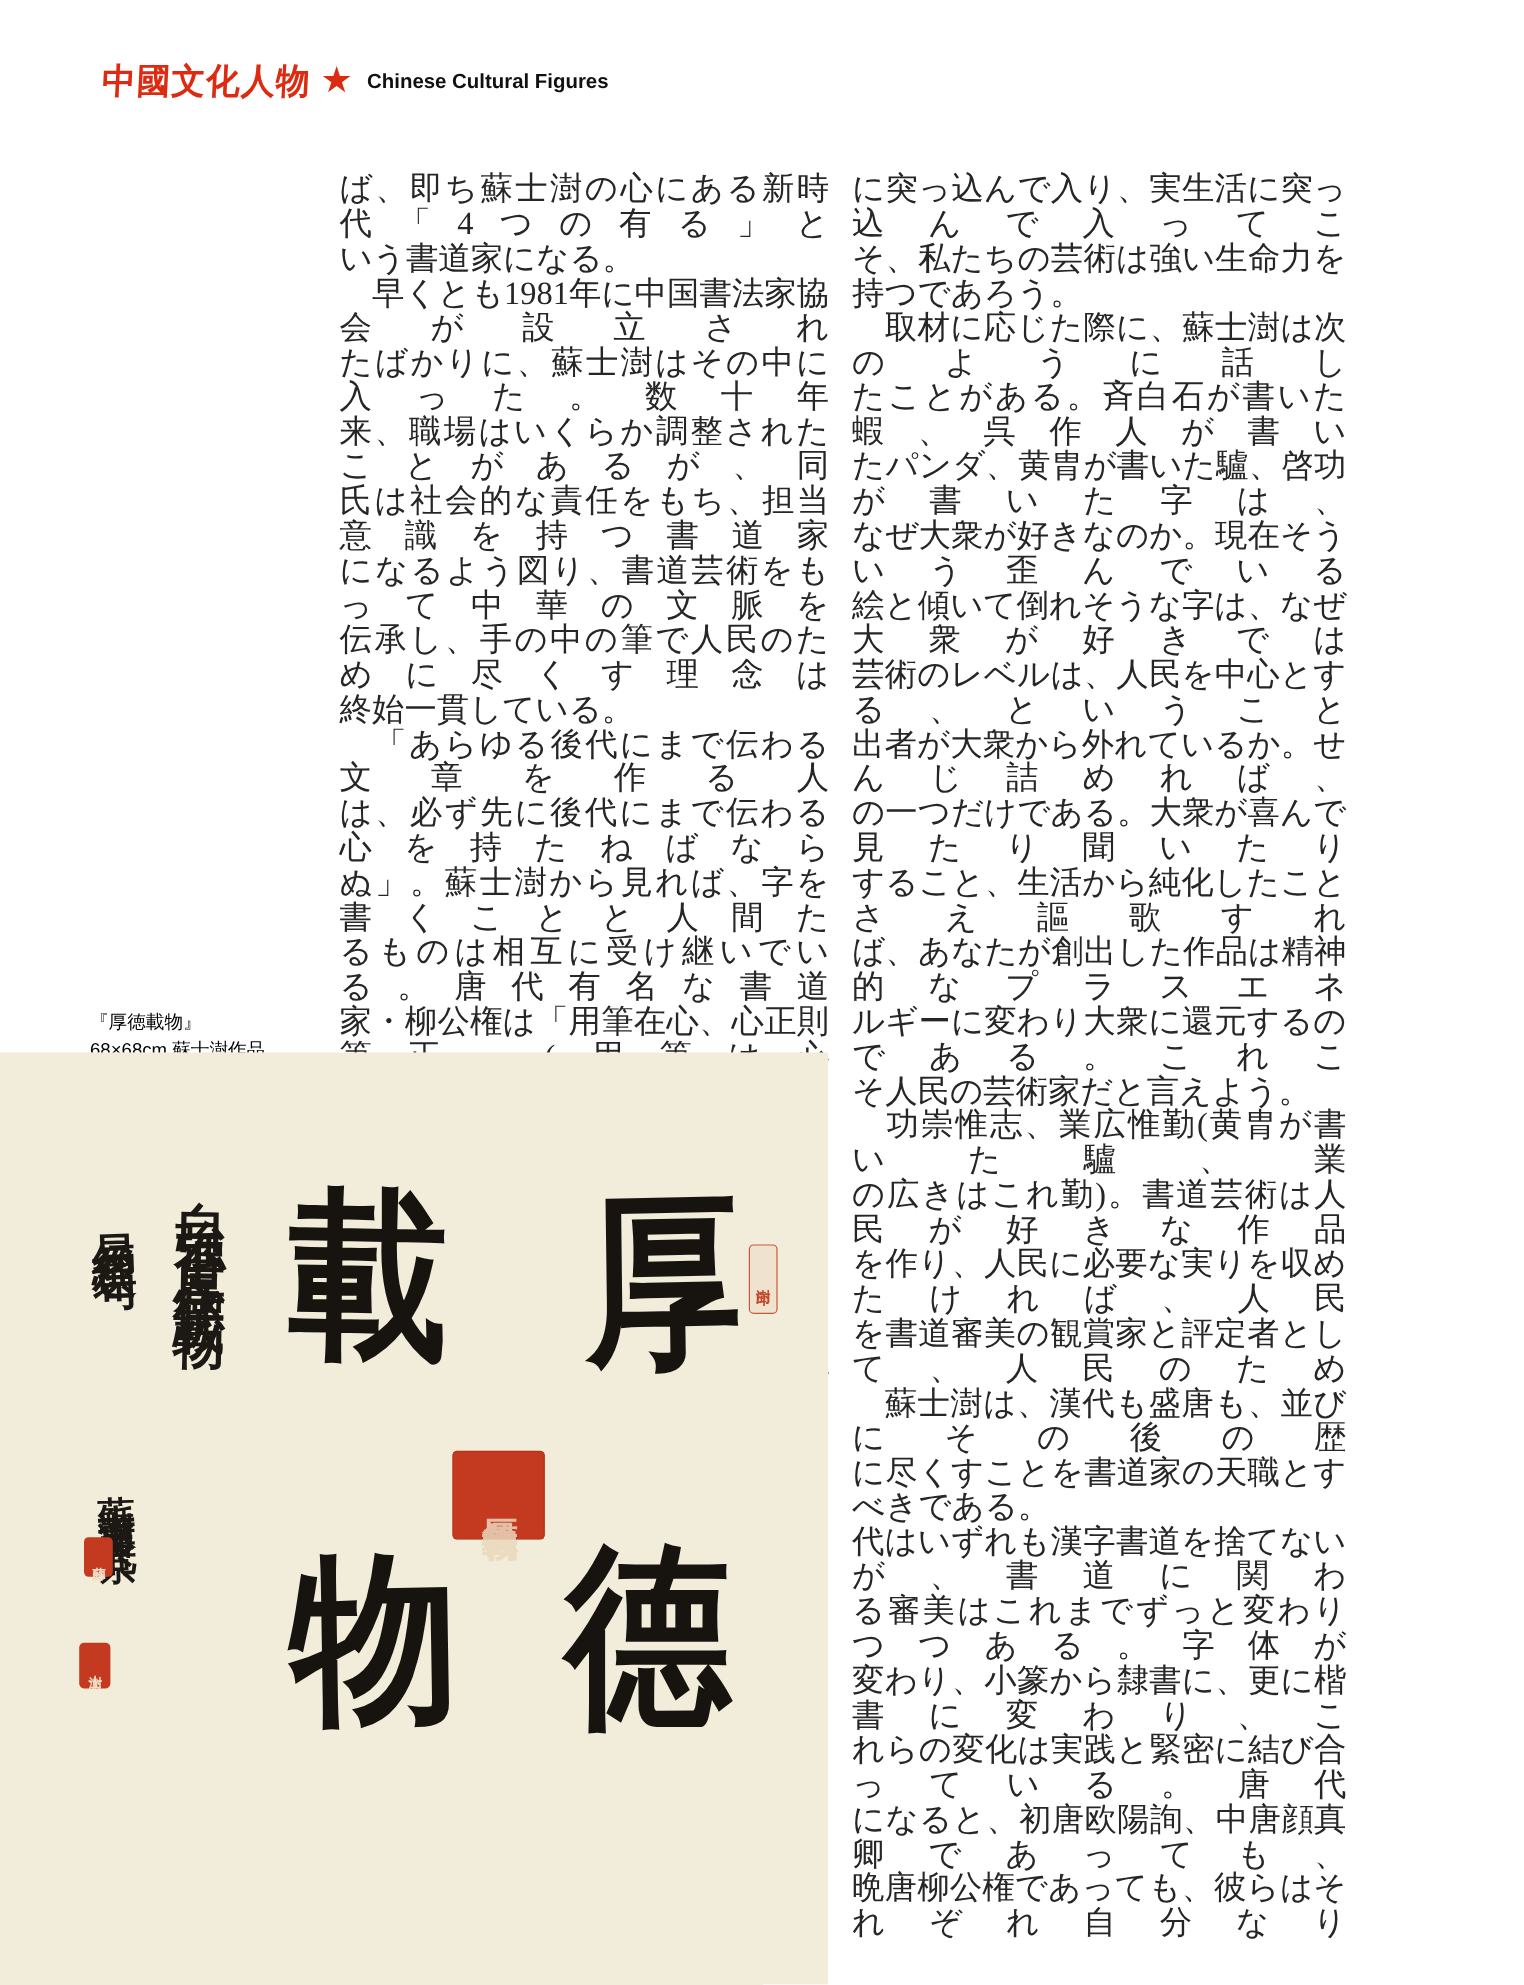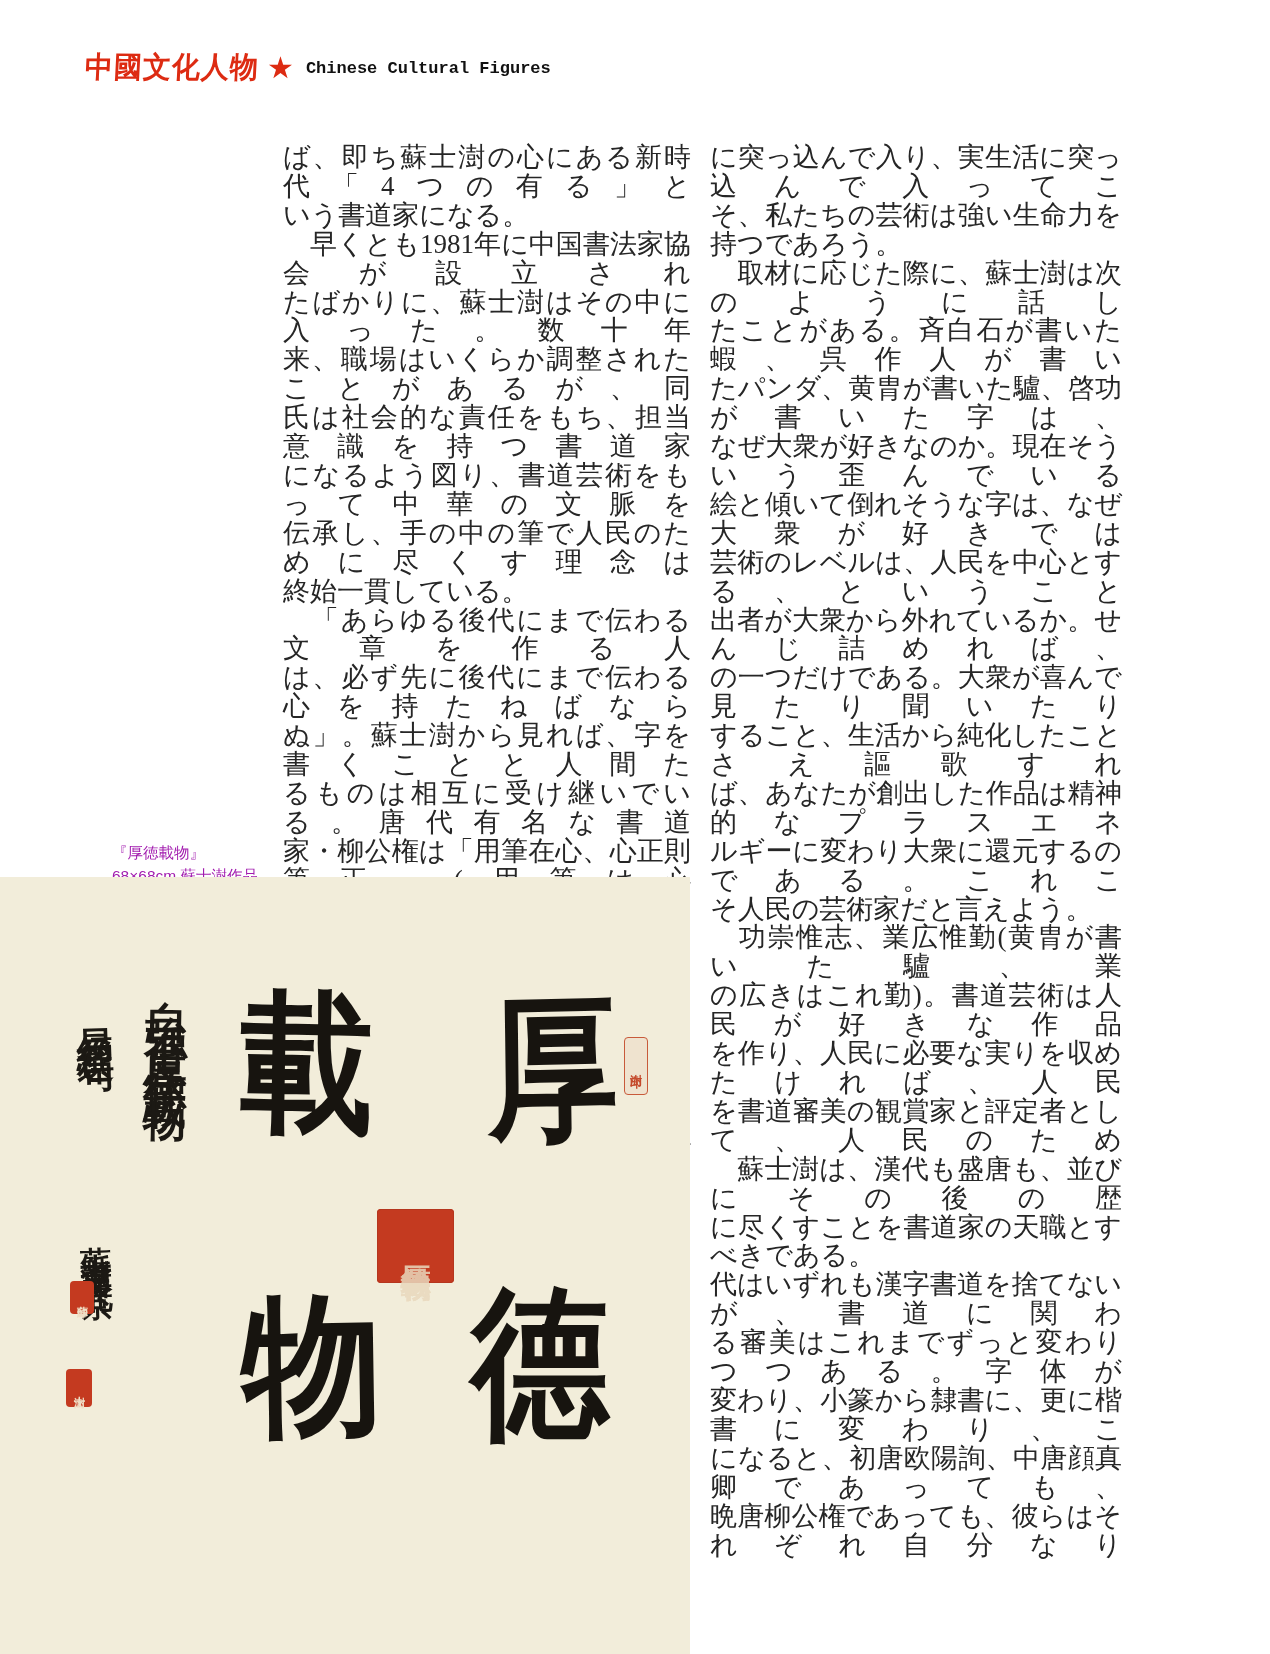--- a/index.html
+++ b/index.html
@@ -4,33 +4,33 @@
 <style>
   html,body{margin:0;padding:0;background:#ffffff;}
   #page{position:relative;width:1270px;height:1654px;background:#ffffff;overflow:hidden;
         font-family:"Liberation Serif",serif;color:#222;}
 
   
   #brand{position:absolute;left:85px;top:50px;height:36px;display:flex;align-items:center;}
   .logo-cn{font-family:"DejaVu Serif",serif;font-weight:bold;font-size:28px;letter-spacing:1px;
            transform:scaleY(1.05) skewX(-3deg);}
   .logo-star{font-size:30px;margin:0 12px 0 8px;line-height:1;}
-  .logo-en{font-family:Liberation Mono, monospace;font-weight:bold;font-size:17px;color:#111;letter-spacing:0px;}
+  .logo-en{font-family:Liberation Sans, sans-serif;font-weight:bold;font-size:17px;color:#111;letter-spacing:0px;}
 
   
   .col{position:absolute;top:143px;}
   #col-left{left:283px;width:408px;}
   #col-right{left:710px;width:412px;}
   .tline{font-size:27px;line-height:28.9px;color:#262626;text-align:justify;text-align-last:justify;
          font-family:"Liberation Serif",serif;}
   .tline.end{text-align-last:left;}
 
   
   #caption{position:absolute;left:75px;top:841px;font-family:"Liberation Sans",sans-serif;
-           color:#a21caf;font-size:15.5px;line-height:23px;margin-left:37px;}
+           color:#000000;font-size:15.5px;line-height:23px;}
 
   
   #artwork{position:absolute;left:0;top:877px;width:690px;height:777px;}
   .big-char{position:absolute;font-family:"DejaVu Serif",serif;font-weight:bold;line-height:1;
             transform-origin:center;}
   .insc{position:absolute;writing-mode:vertical-rl;font-family:"DejaVu Serif",serif;font-weight:bold;
         line-height:1;}
   .seal{position:absolute;border-radius:4px;}
   .seal-fill{display:flex;align-items:center;justify-content:center;}
   .seal-big{writing-mode:vertical-rl;font-family:"DejaVu Serif",serif;font-weight:bold;
@@ -90,20 +90,21 @@
       <div class="tline end">そ人民の芸術家だと言えよう。</div>
       <div class="tline">　功崇惟志、業広惟勤(黄胄が書いた驢、業</div>
       <div class="tline">の広きはこれ勤)。書道芸術は人民が好きな作品</div>
       <div class="tline">を作り、人民に必要な実りを収めたければ、人民</div>
       <div class="tline">を書道審美の観賞家と評定者として、人民のため</div>
       <div class="tline">　蘇士澍は、漢代も盛唐も、並びにその後の歴</div>
       <div class="tline end">に尽くすことを書道家の天職とすべきである。</div>
       <div class="tline">代はいずれも漢字書道を捨てないが、書道に関わ</div>
       <div class="tline">る審美はこれまでずっと変わりつつある。字体が</div>
       <div class="tline">変わり、小篆から隸書に、更に楷書に変わり、こ</div>
+      <div class="tline">れらの変化は実践と緊密に結び合っている。唐代</div>
       <div class="tline">になると、初唐欧陽詢、中唐顔真卿であっても、</div>
       <div class="tline">晩唐柳公権であっても、彼らはそれぞれ自分なり</div>
     </div>
 
   <div id="caption">
     <div>『厚徳載物』</div>
     <div>68×68cm  蘇士澍作品</div>
   </div>
 
   <div id="artwork" style="background:#f2edda;">

